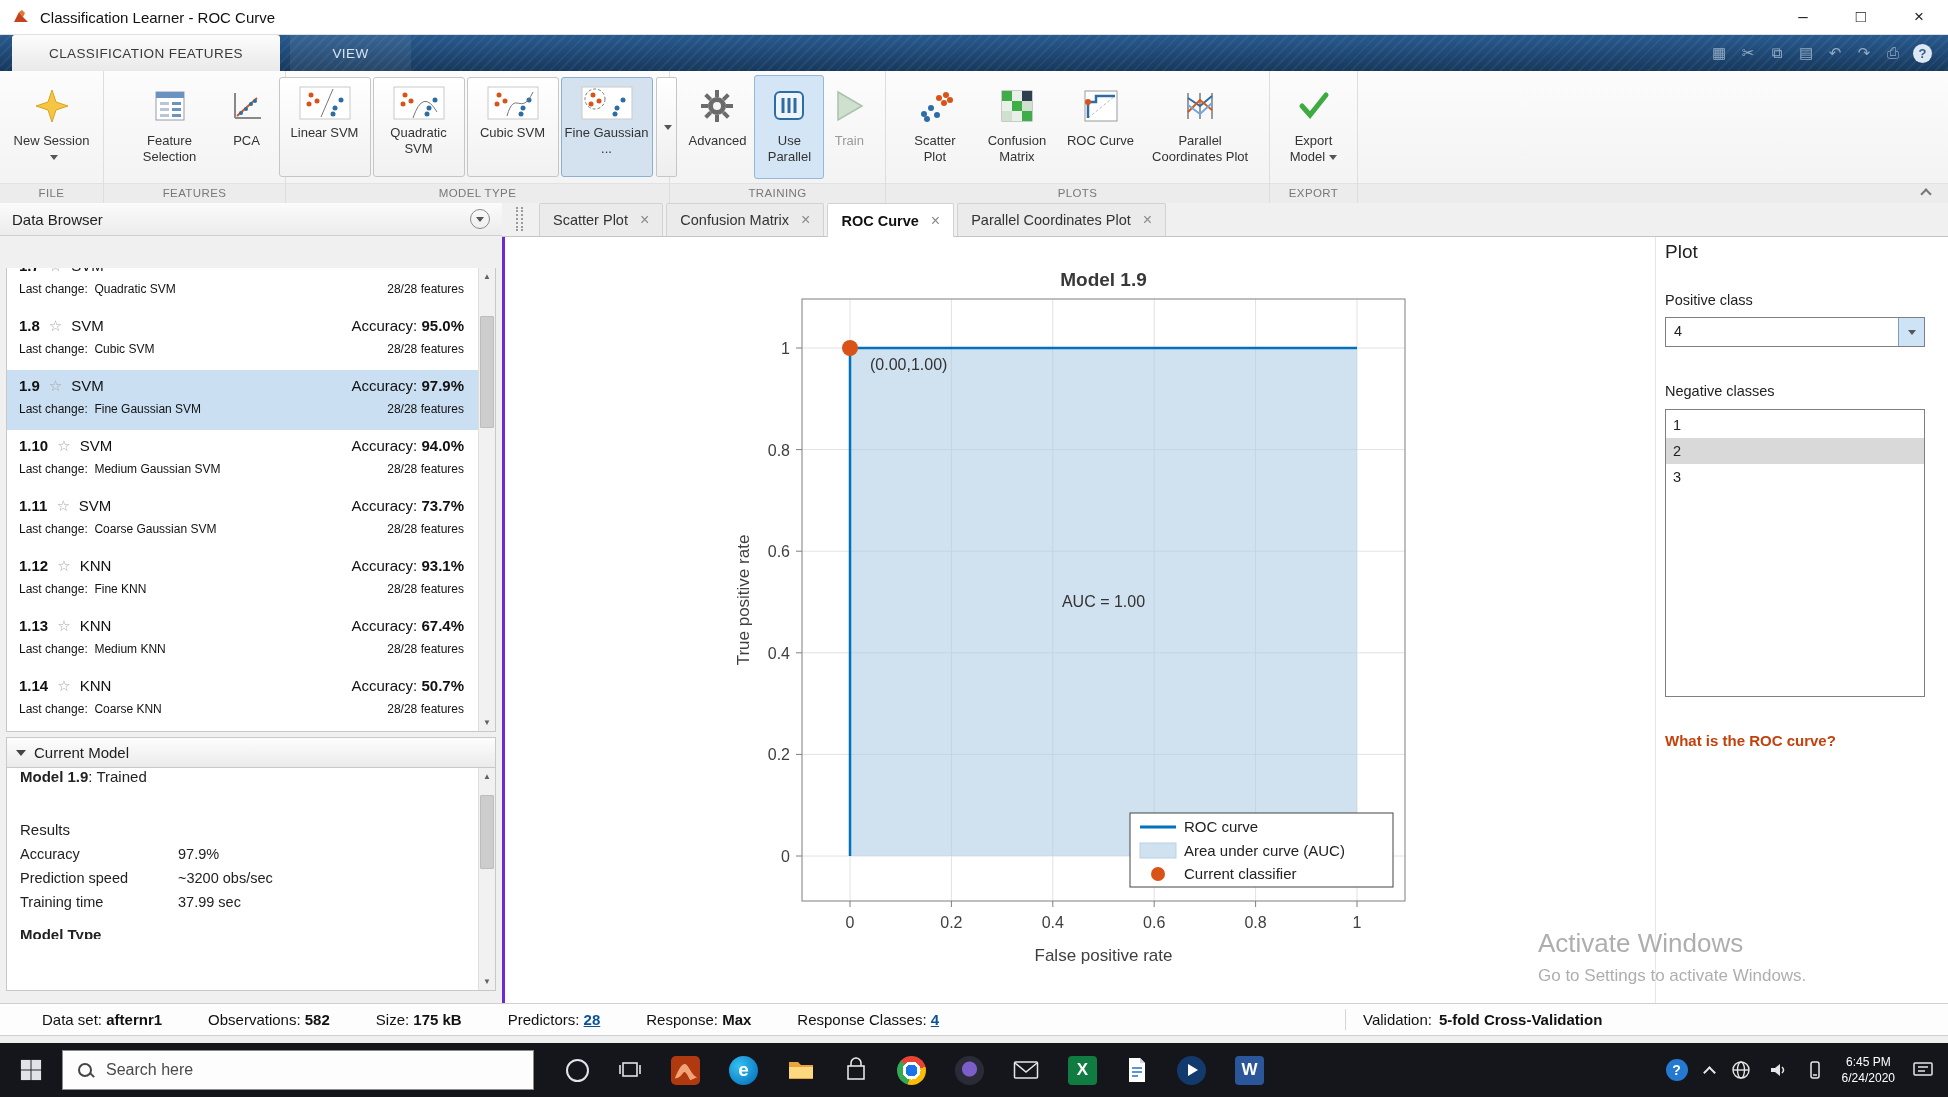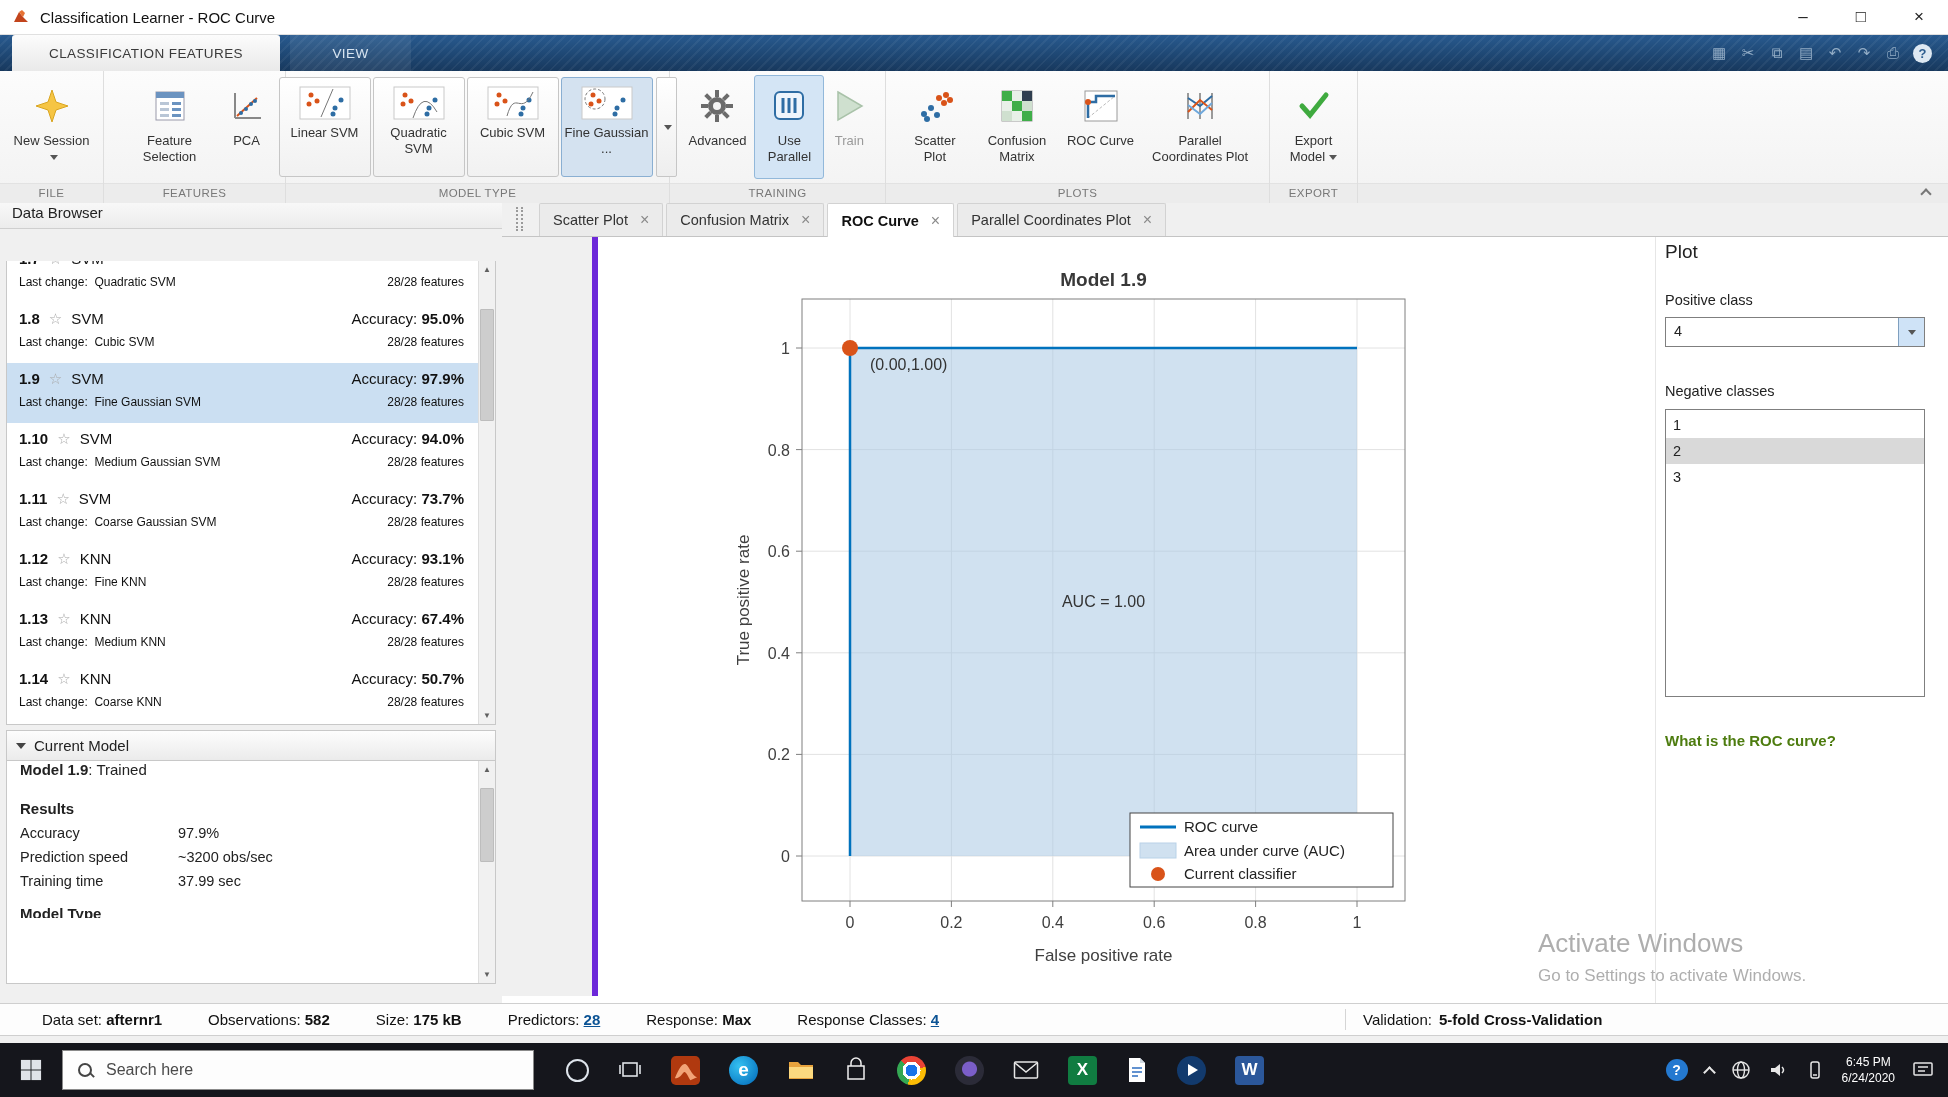--- a/index.html
+++ b/index.html
@@ -37,21 +37,21 @@
   .tool-btn.disabled .tlabel{color:#9a9a9a}
   .dd-caret{display:inline-block;width:0;height:0;border-left:4px solid transparent;border-right:4px solid transparent;border-top:5px solid #555;margin-left:4px;vertical-align:middle}
   .gallery{display:flex;align-items:stretch;padding:3px 0}
   .gal-btn{width:92px;margin:1px;border:1px solid #c6c6c6;border-radius:3px;background:linear-gradient(#fff,#f1f1f1);display:flex;flex-direction:column;align-items:center;padding-top:8px}
   .gal-btn.selected{background:#d4e2f0;border-color:#8aafd2}
   .glabel{font-size:13px;color:#333;text-align:center;line-height:1.2;margin-top:5px;max-width:86px}
   .gal-dd{width:21px;margin:1px 1px 1px 2px;border:1px solid #c6c6c6;border-radius:2px;display:flex;align-items:center;justify-content:center;background:linear-gradient(#fff,#eee)}
   .ribbon-collapse{position:absolute;right:18px;top:6px;width:8px;height:8px;border-right:2px solid #777;border-bottom:2px solid #777;transform:rotate(-135deg)}
 
   
-  .left-panel{position:absolute;left:0;top:196px;width:598px;height:800px;background:#f0f0f0;border-right:6px solid #6d28d9;z-index:2}
+  .left-panel{position:absolute;left:0;top:203px;width:505px;height:800px;background:#f0f0f0;border-right:3px solid #6d28d9;z-index:2}
   .db-header{position:absolute;left:0;top:0;width:100%;height:33px;background:linear-gradient(#fbfbfb,#ececec);border-bottom:1px solid #cfcfcf;display:flex;align-items:center;padding:0 12px;font-size:15px;color:#222}
   .db-gear{margin-left:auto;width:20px;height:20px;border:1px solid #8a8a8a;border-radius:50%;display:flex;align-items:center;justify-content:center}
   .caret-down{width:0;height:0;border-left:4px solid transparent;border-right:4px solid transparent;border-top:5px solid #555}
   .sec-header{position:absolute;left:6px;width:490px;height:31px;background:linear-gradient(#fdfdfd,#ebebeb);border:1px solid #c8c8c8;display:flex;align-items:center;padding:0 9px;font-size:15px;color:#222;gap:8px}
   .tri-down{width:0;height:0;border-left:5px solid transparent;border-right:5px solid transparent;border-top:6px solid #444}
   .hist-list{position:absolute;left:6px;top:65px;width:490px;height:464px;background:#fff;border:1px solid #c8c8c8;border-top:none;overflow:hidden}
   .hist-rows{position:absolute;left:0;top:0;right:17px}
   .hist-row{height:60px;padding:7px 14px 0 12px}
   .hist-row.selected{background:#cbdff2}
   .hist-row.clipped{margin-top:-18px}
@@ -61,21 +61,21 @@
   .hacc{margin-left:auto}
   .hr-line2{display:flex;font-size:12px;margin-top:7px;color:#111}
   .hfeat{margin-left:auto}
   .vscroll{position:absolute;top:0;right:0;bottom:0;width:17px;background:#f1f1f1;border-left:1px solid #dedede}
   .vs-arrow{position:absolute;left:0;width:100%;height:17px;display:flex;align-items:center;justify-content:center;color:#606060;font-size:8px}
   .vs-up{top:0}.vs-down{bottom:0}
   .vs-thumb{position:absolute;left:1px;right:1px;background:#cdcdcd;border:1px solid #bdbdbd;border-radius:1px}
   .cm-body{position:absolute;left:6px;top:565px;width:490px;height:223px;background:#fff;border:1px solid #c8c8c8;border-top:none;overflow:hidden}
   .cm-content{position:absolute;left:13px;top:0;right:22px}
   .cm-model-line{font-size:15px}
-  .cm-results-title{margin-top:22px;font-weight:bold;font-size:15px}
+  .cm-results-title{margin-top:36px;font-weight:normal;font-size:15px}
   .cm-rows{margin-top:6px}
   .cm-row{display:flex;font-size:14.5px;margin-top:8px}
   .cm-row .cl{width:158px}
   .cm-clip{margin-top:16px;height:13px;overflow:hidden;font-size:15px;font-weight:bold}
 
   
   .doc-tabbar{position:absolute;left:502px;top:203px;right:0;height:34px;background:#f0f0f0;border-bottom:1px solid #c4c4c4;display:flex;align-items:flex-end;padding-left:12px;z-index:2}
   .grip{width:7px;height:24px;border-left:2px dotted #9a9a9a;border-right:2px dotted #9a9a9a;margin:0 16px 5px 2px}
   .doc-tab{height:33px;display:flex;align-items:center;padding:0 13px;background:#ebebeb;border:1px solid #d2d2d2;border-bottom:none;margin-right:3px;font-size:14.5px;color:#333;border-radius:2px 2px 0 0}
   .doc-tab.active{background:#fff;font-weight:bold;height:34px;margin-bottom:-1px;z-index:2;color:#111}
@@ -87,21 +87,21 @@
   .plot-panel{position:absolute;left:1153px;top:0;width:293px;height:100%;background:#fff;border-left:1px solid #e6e6e6}
   .pp-title{position:absolute;left:9px;top:4px;font-weight:normal;font-size:19px}
   .pp-poslabel{position:absolute;left:9px;top:55px;font-size:14.5px}
   .combo{position:absolute;left:9px;top:80px;width:260px;height:30px;border:1px solid #7f7f7f;background:#fff;display:flex}
   .combo-value{flex:1;padding:5px 8px;font-size:14.5px}
   .combo-btn{width:26px;border-left:1px solid #7f9fbf;background:#cfe3f7;display:flex;align-items:center;justify-content:center}
   .pp-neglabel{position:absolute;left:9px;top:146px;font-size:14.5px}
   .nc-list{position:absolute;left:9px;top:172px;width:260px;height:288px;border:1px solid #7f7f7f;background:#fff;padding-top:2px}
   .nc-item{height:26px;line-height:26px;padding-left:7px;font-size:14.5px}
   .nc-item.selected{background:#d9d9d9}
-  .pp-link{position:absolute;left:9px;top:495px;color:#4d7c0f;font-weight:bold;font-size:15px;cursor:pointer}
+  .pp-link{position:absolute;left:9px;top:495px;color:#c2410c;font-weight:bold;font-size:15px;cursor:pointer}
 
   
   .statusbar{position:absolute;left:0;top:1003px;width:100%;height:33px;background:#fdfdfd;border-top:1px solid #cfcfcf;border-bottom:1px solid #cfcfcf;font-size:15px;color:#111;z-index:3}
   .status-items{position:absolute;left:42px;top:0;height:100%;display:flex;align-items:center}
   .st-item{margin-right:46px;white-space:nowrap}
   .st-link{color:#0b5394;text-decoration:underline}
   .status-divider{position:absolute;left:1345px;top:5px;bottom:5px;width:1px;background:#d5d5d5}
   .status-validation{position:absolute;left:1363px;top:0;height:100%;display:flex;align-items:center;gap:7px}
 
   

